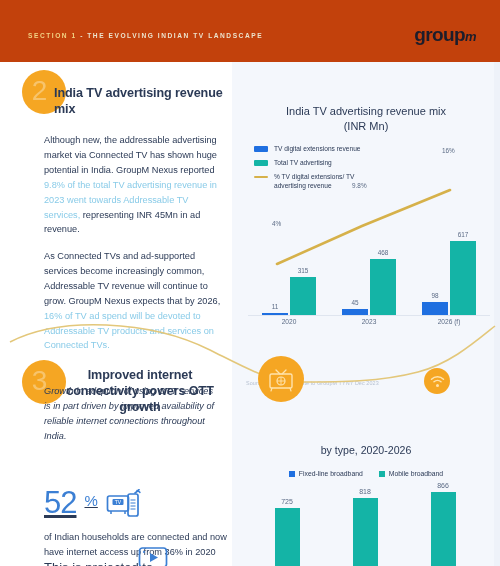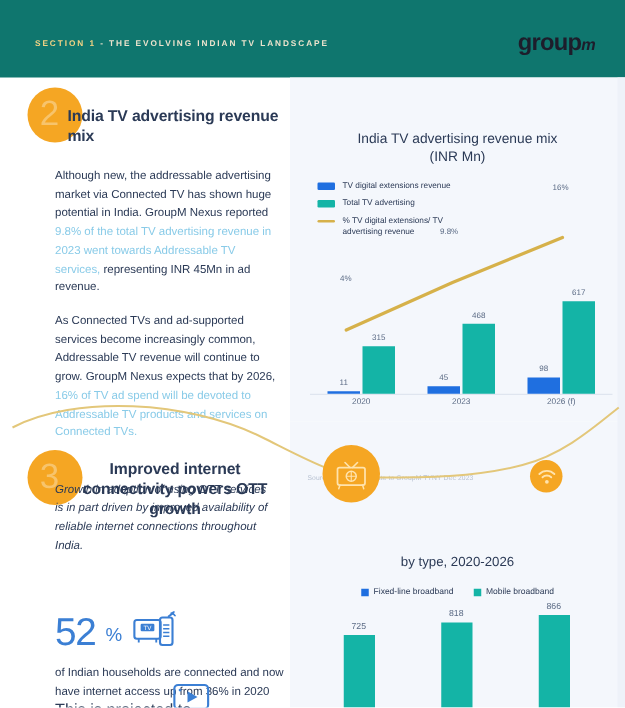--- a/index.html
+++ b/index.html
@@ -8,21 +8,21 @@
     font-family:"Liberation Sans", sans-serif;
     background:#ffffff;
     color:#2b3a56;
     overflow:hidden;
     position:relative;
   }
 
   
   .page-header{
     position:absolute; left:0; top:0; width:500px; height:62px;
-    background:#0f766e;
+    background:#c2410c;
   }
   .section-eyebrow{
     position:absolute; left:28px; top:32px;
     font-size:6.6px; letter-spacing:1.55px; font-weight:700;
     white-space:nowrap;
   }
   .eyebrow-strong{ color:#f2d384; }
   .eyebrow-rest{ color:#ece3cd; }
   .logo{
     position:absolute; right:24px; top:24px;
@@ -69,21 +69,21 @@
     position:absolute; left:44px; width:178px;
     font-size:9.2px; line-height:1.62; color:#2b3a56;
   }
   .body-2a{ top:133px; }
   .body-2b{ top:216px;margin-top:33px; }
   .body-3{ top:384px;font-style:italic; }
   .hl{ color:#89cbe8; }
 
   
   .stat-wrap{ position:absolute; left:44px; top:488px; width:185px; }
-  .stat-row{ display:flex; align-items:center; gap:8px; }
+  .stat-row{ display:flex; align-items:flex-start; gap:8px;text-decoration:underline; }
   .stat-number{
     font-size:31px; font-weight:400; color:#3b7fd4; line-height:0.95;
     letter-spacing:-1px;
   }
   .stat-pct{ font-size:15px; font-weight:400; color:#3b7fd4; margin-top:4px; }
   .stat-icon{ margin-top:1px; }
   .stat-caption{
     margin-top:7px; font-size:9.2px; line-height:1.58; color:#2b3a56;
   }
   .stat-bottom{

